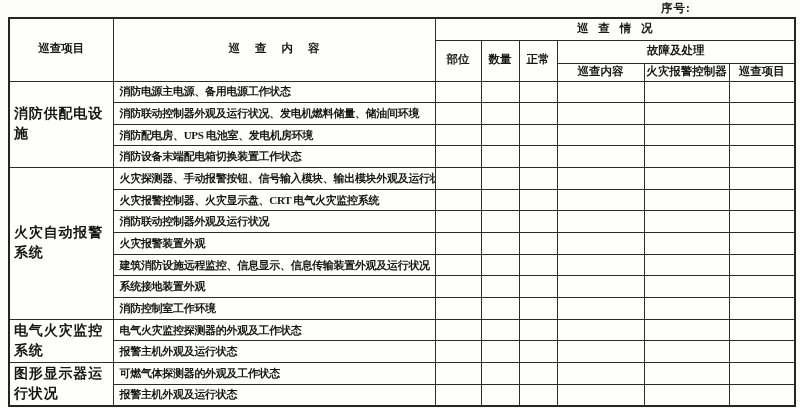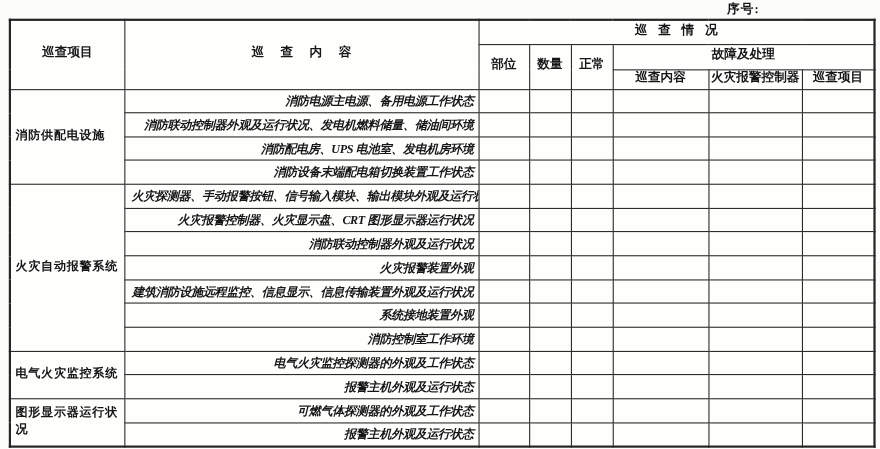--- a/index.html
+++ b/index.html
@@ -39,33 +39,32 @@
     font-size: 11.5px;
     text-align: center;
     vertical-align: middle;
     line-height: 1.1;
     font-family: Liberation Mono, monospace;
   }
   .sp-wide { letter-spacing: 1.3em; padding-left: 1.3em; }
   .sp-mid  { letter-spacing: 0.85em; padding-left: 0.85em; }
   tbody td { height: 21.66px; vertical-align: middle; }
   td.group {
-    font-size: 11px;
+    font-size: 14px;
     text-align: left;
     padding: 0 3px 0 4px;
     line-height: 1.45;
     letter-spacing: 0.06em;
   }
   td.content {
     font-size: 11px;
-    text-align: right;
+    text-align: left;
     padding: 0 4px 0 6px;
     letter-spacing: -0.3px;
     white-space: nowrap;
-    font-style: italic;
   }
   tr.hr1 { height: 22px; }
   tr.hr2 { height: 23px; }
   tr.hr3 { height: 18px; }
 </style>
 </head>
 <body>
 
 <div class="page">
 
@@ -144,21 +143,21 @@
         <td class="group" rowspan="7">火灾自动报警系统</td>
         <td class="content">火灾探测器、手动报警按钮、信号输入模块、输出模块外观及运行状态</td>
         <td></td>
           <td></td>
           <td></td>
           <td></td>
           <td></td>
           <td></td>
       </tr>
       <tr>
-        <td class="content">火灾报警控制器、火灾显示盘、CRT 图形显示器运行状况</td>
+        <td class="content">火灾报警控制器、火灾显示盘、CRT 电气火灾监控系统</td>
         <td></td>
           <td></td>
           <td></td>
           <td></td>
           <td></td>
           <td></td>
       </tr>
       <tr>
         <td class="content">消防联动控制器外观及运行状况</td>
         <td></td>

